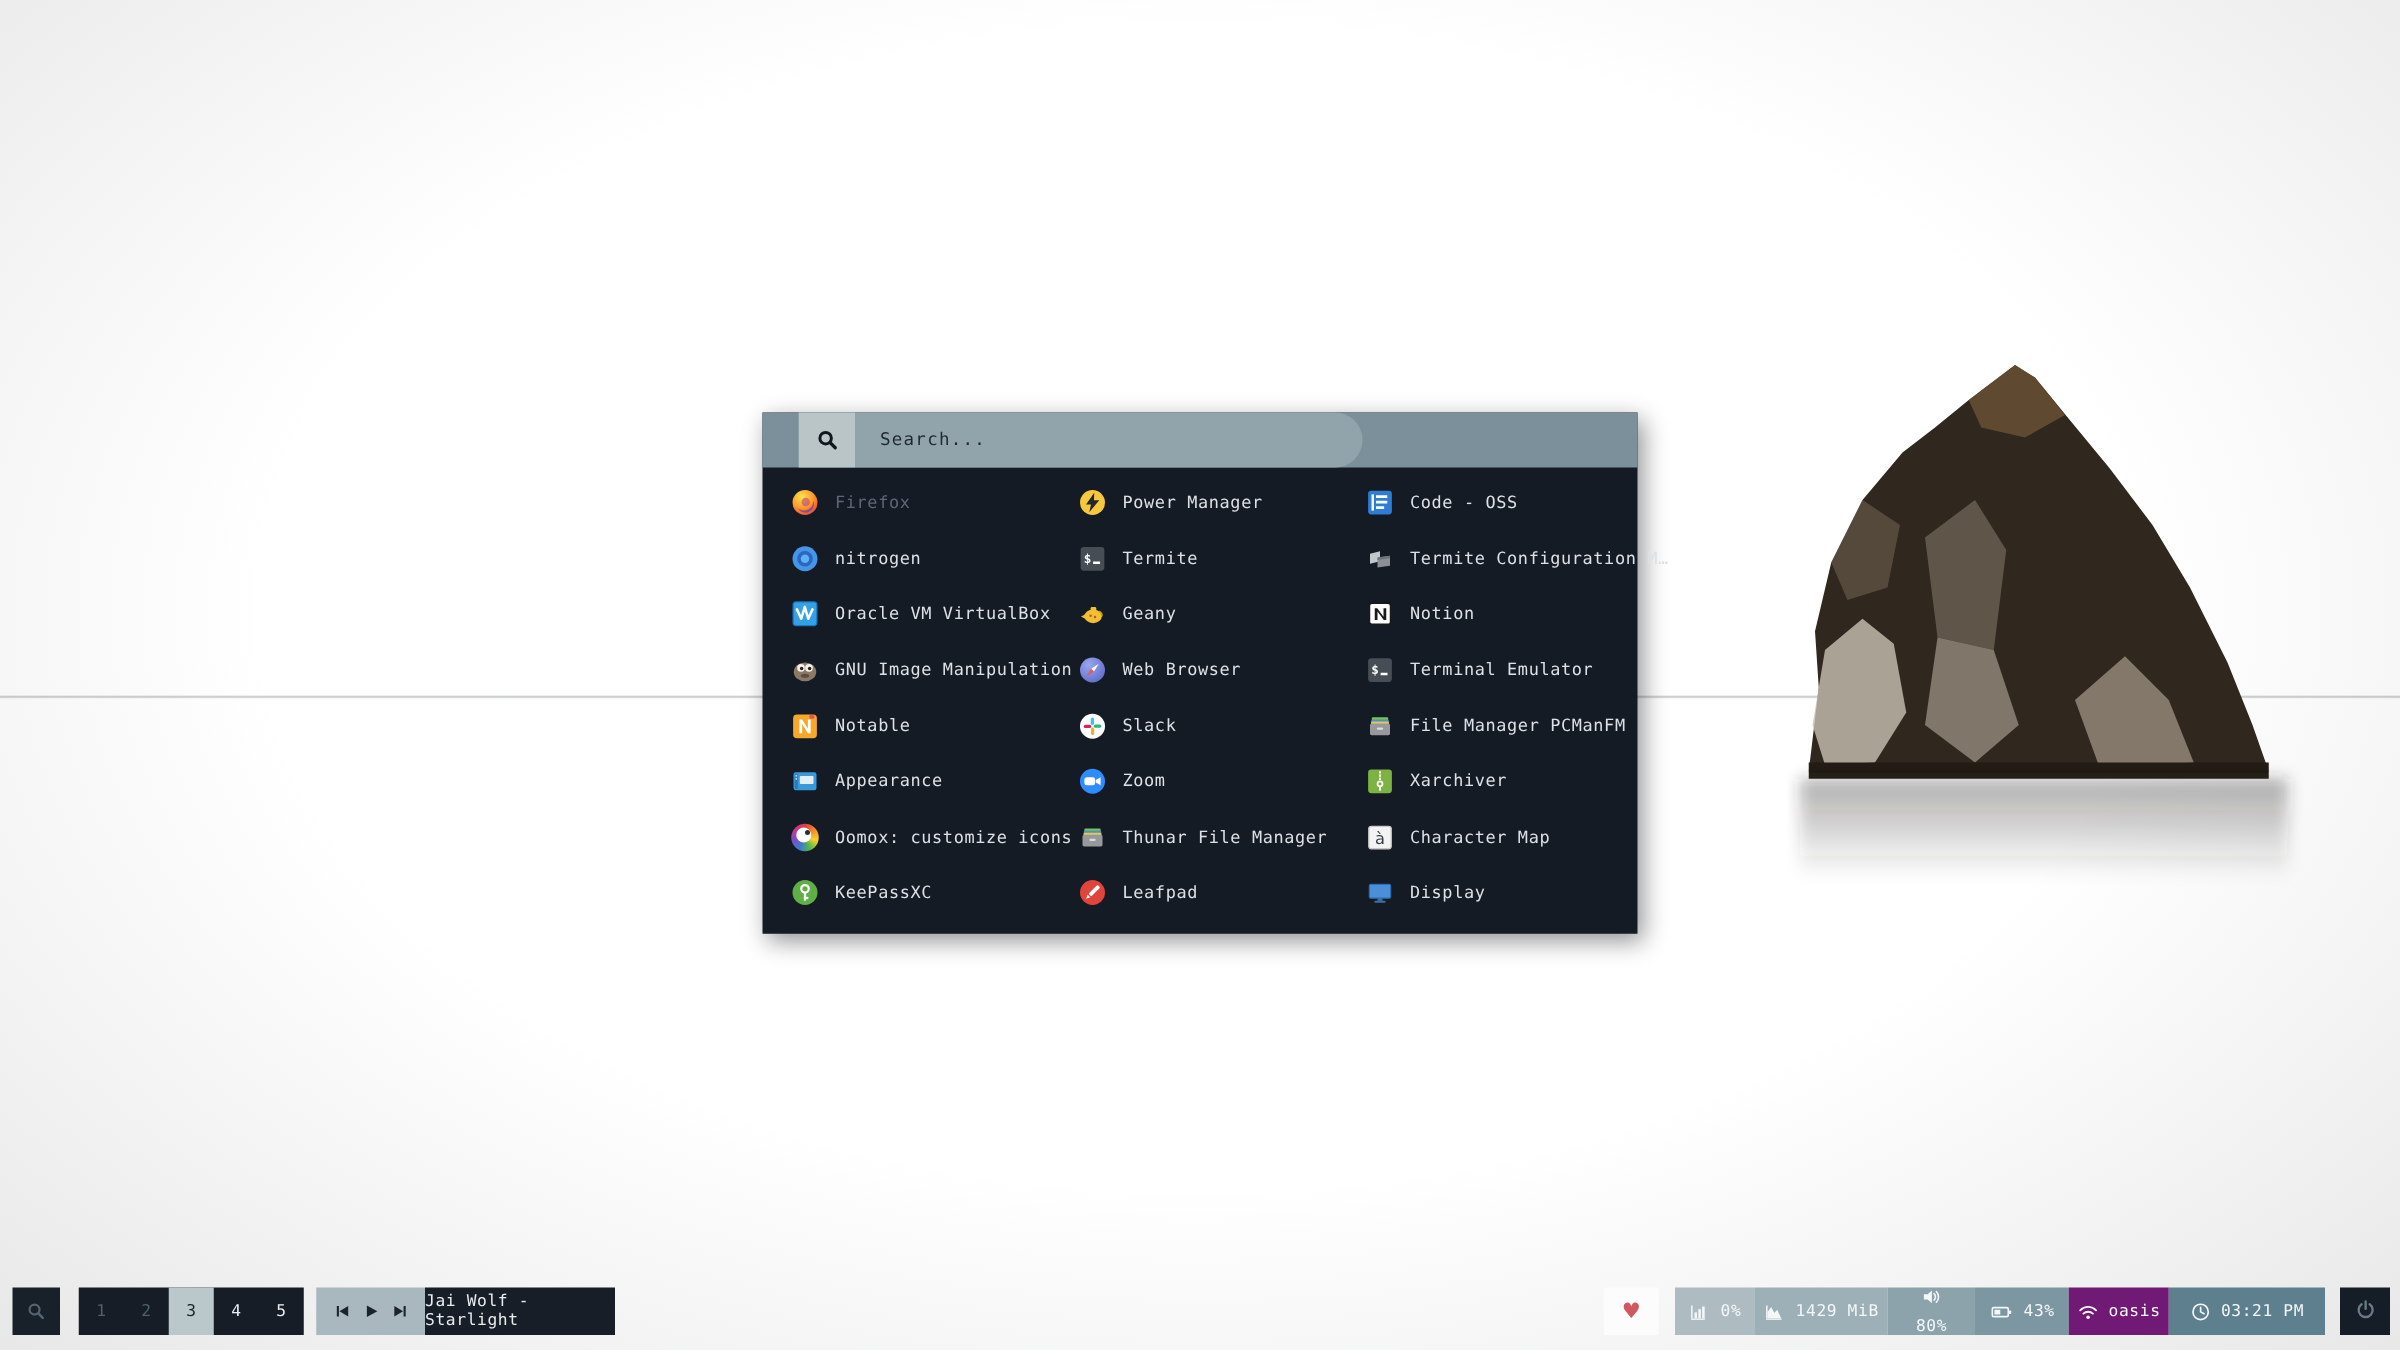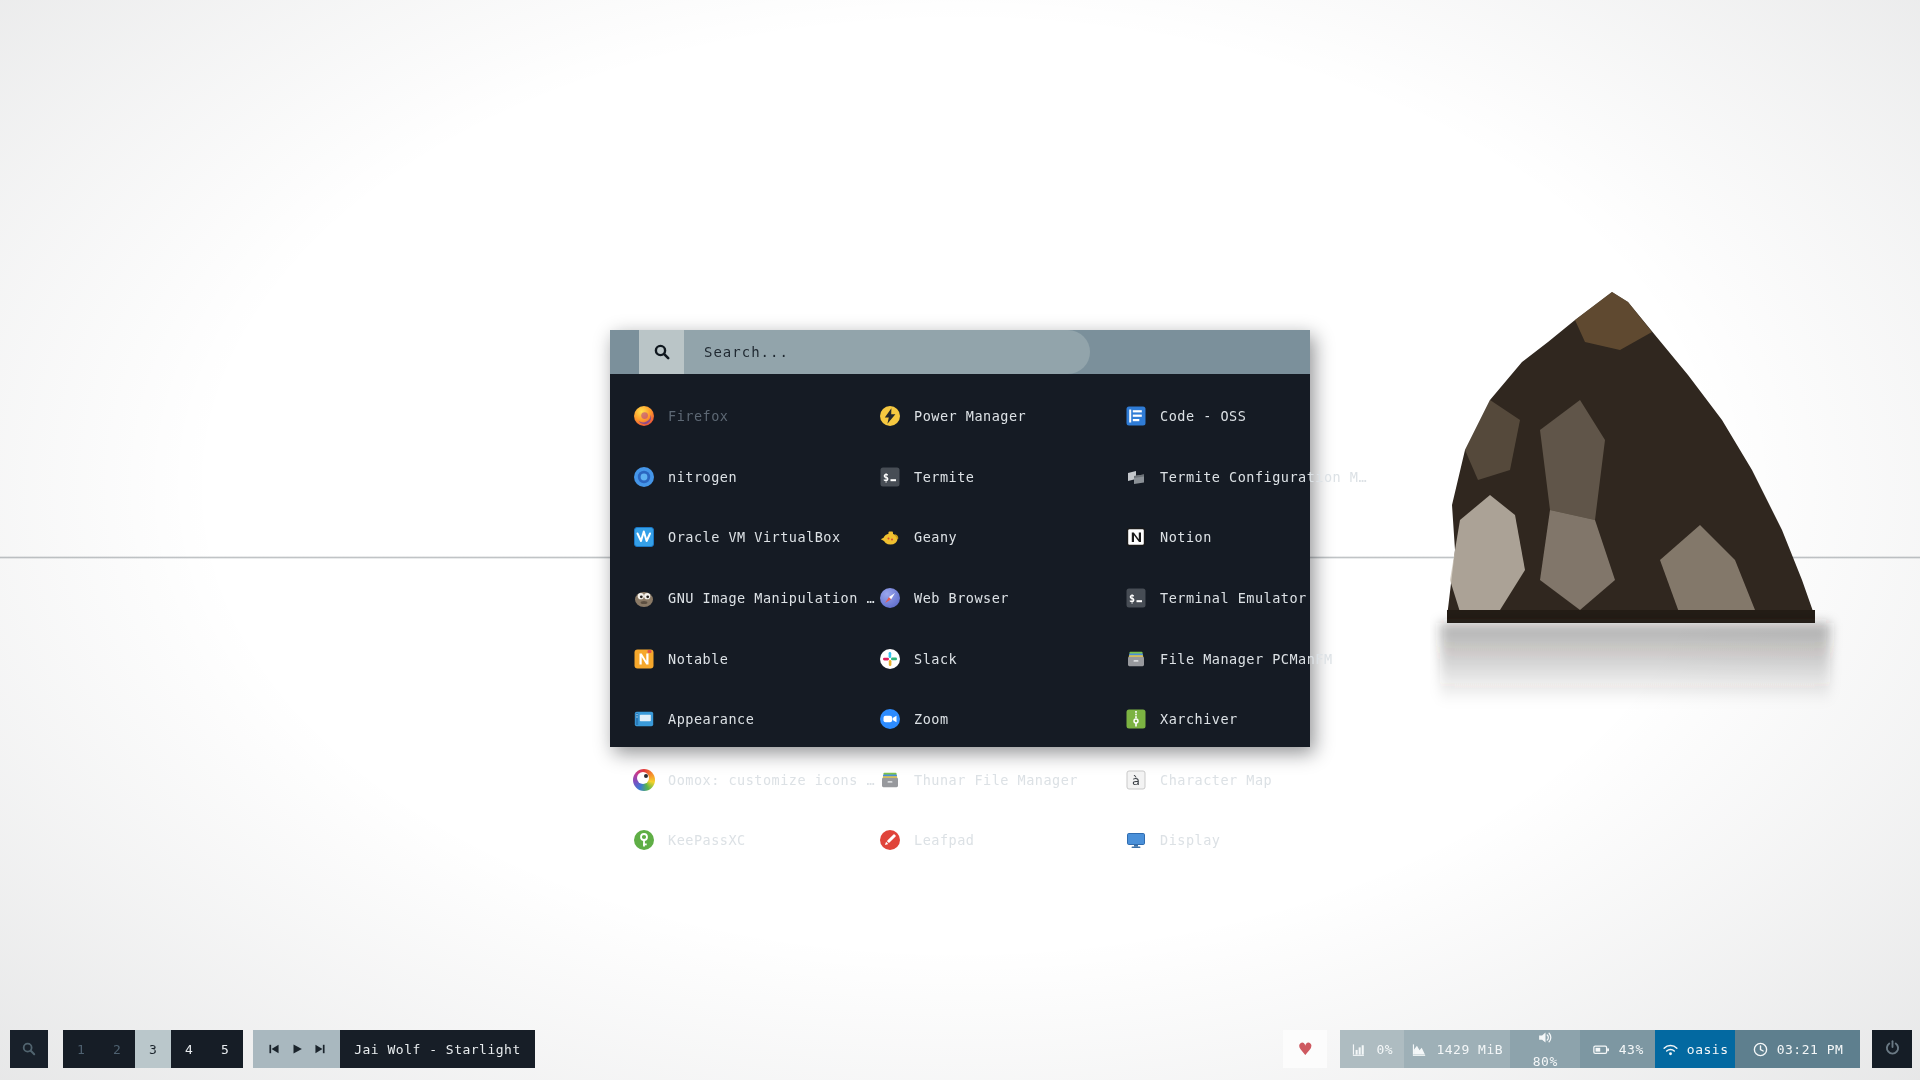--- a/index.html
+++ b/index.html
@@ -24,37 +24,37 @@
   .panel { position:absolute; left:610px; top:330px; width:700px; height:417px;
     background:#151b24; box-shadow:4px 6px 18px rgba(10,14,18,.45); }
   .searchbar { display:flex; height:44px; background:#7b909b;padding-left:29px; }
   .search-iconbox { width:45px; display:flex; align-items:center; justify-content:center; background:#bac5c7; }
   .searchbar input { width:406px; height:44px; border:none; outline:none;
     background:#92a4ab; border-radius:0 22px 22px 0; padding:0 20px;
     font:14px "DejaVu Sans Mono",monospace; color:#1b242c; letter-spacing:1px; }
   .searchbar input::placeholder { color:#1f2830; opacity:1; letter-spacing:1px; }
   .apps { position:absolute; left:0; top:44px; right:0; bottom:0;
     display:grid; grid-template-columns:230px 230px 230px; grid-auto-rows:44.6px;
-    padding:20px 0 0 23px; align-content:start;gap:16px; }
+    padding:6px 0 0 23px; align-content:start; }
   .app { display:flex; align-items:center; gap:13px; cursor:pointer; }
   .app .ico { width:22px; height:22px; flex:0 0 22px; display:flex; align-items:center; justify-content:center; }
   .app .ico svg, .app .ico > div { width:22px; height:22px; }
   .app .lbl { font-size:13.5px; color:#dce1e5; letter-spacing:.5px; white-space:nowrap; }
   .app.dimmed .lbl { color:#5d6874; }
 
   
   .bar { position:absolute; left:0; right:0; bottom:12px; height:38px; }
   .mod { position:absolute; top:0; height:38px; display:flex; align-items:center; }
   .mod-search { left:10px; width:38px; justify-content:center; background:#18202a; color:#51646f; cursor:pointer; }
   .mod-ws { left:63px; width:180px; background:#161d26; }
   .ws-cell { width:36px; height:38px; display:flex; align-items:center; justify-content:center;
     font-size:13px; color:#e9edf0; cursor:pointer; }
   .ws-cell.dim { color:#4e6170; }
   .ws-cell.active { background:#bac7cb; color:#1b242c; }
-  .mod-media { left:253px; width:282px; }
+  .mod-media { left:253px; width:239px; }
   .media-controls { width:87px; height:38px; background:#a9b8bf; display:flex; align-items:center;
     justify-content:center; gap:9px; color:#1b242c; }
   .media-btn { display:flex; cursor:pointer; }
   .media-title { flex:1; height:38px; background:#171e27; color:#e8ecee; font-size:13px;
     display:flex; align-items:center; justify-content:center; letter-spacing:.5px; }
   .mod-heart { left:1283px; width:44px; background:#fcfcfc; justify-content:center; cursor:pointer; }
   .heart-glyph { color:#ce5960; font-size:17px; font-family:"DejaVu Sans",sans-serif; }
   .mod-status { left:1340px; width:520px; }
   .seg { height:38px; display:flex; align-items:center; justify-content:center; gap:8px;
     color:#f4f7f8; font-size:13px; letter-spacing:.5px; }
@@ -452,21 +452,21 @@
       <div class="seg" style="width: 78px; background: rgb(125, 151, 162);">
         <span style="display: flex;">
           <svg width="19" height="17" viewBox="0 0 22 20">
             <rect x="2" y="6" width="15" height="8.5" rx="1.6" stroke="currentColor" stroke-width="1.5" fill="none"></rect>
             <rect x="17.6" y="8.6" width="2.2" height="3.4" rx="0.8" fill="currentColor"></rect>
             <rect x="4" y="8" width="5.5" height="4.5" fill="currentColor"></rect>
           </svg>
         </span>
         <span>43%</span>
       </div>
-      <div class="seg" style="width: 83px; background: #0369a1;">
+      <div class="seg" style="width: 83px; background: #701a75;">
         <span style="display: flex;">
           <svg width="17" height="17" viewBox="0 0 20 20">
             <path d="M2.5 8.5 a10.5 10.5 0 0 1 15 0" stroke="currentColor" stroke-width="1.7" fill="none" stroke-linecap="round"></path>
             <path d="M5.5 11.7 a6.5 6.5 0 0 1 9 0" stroke="currentColor" stroke-width="1.7" fill="none" stroke-linecap="round"></path>
             <circle cx="10" cy="15" r="1.7" fill="currentColor"></circle>
           </svg>
         </span>
         <span>oasis</span>
       </div>
       <div class="seg" style="width: 130px; background: rgb(94, 127, 142);">

